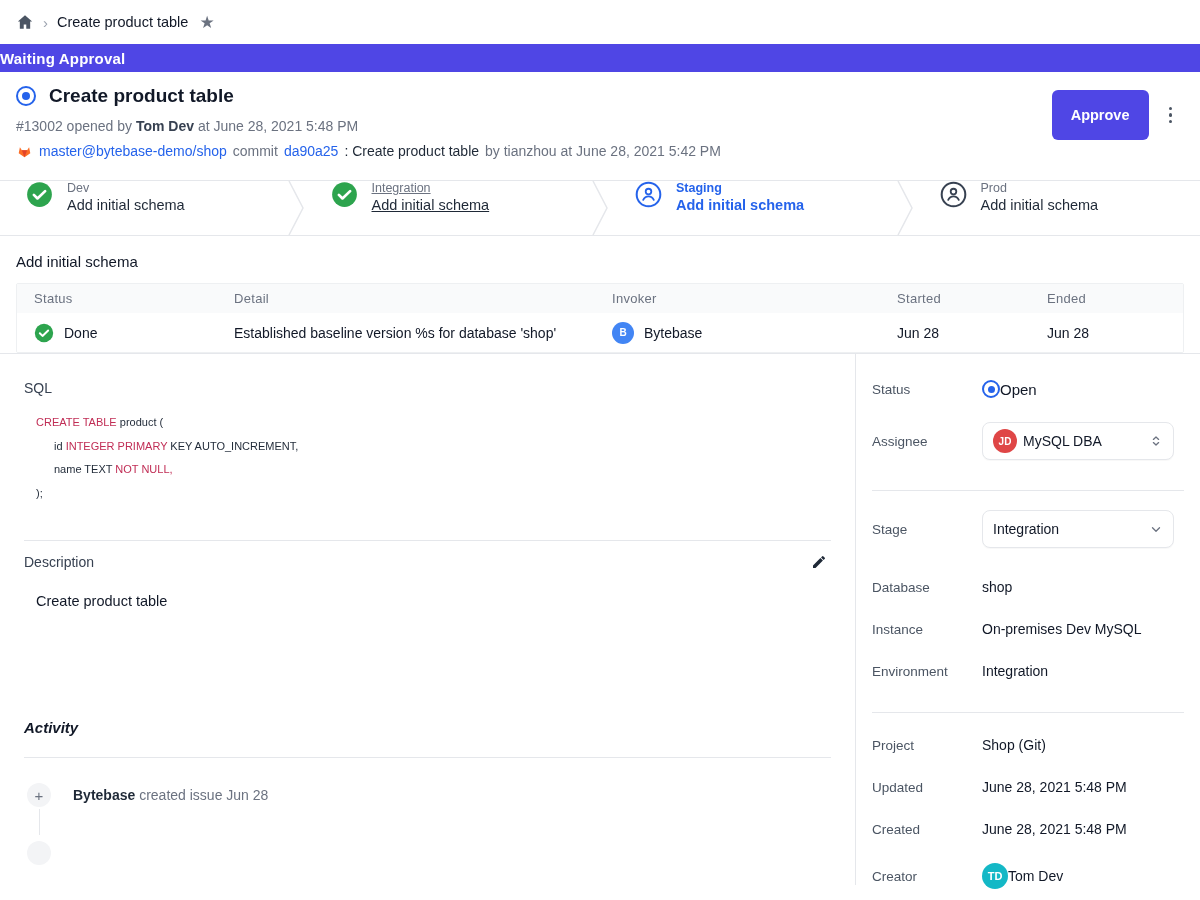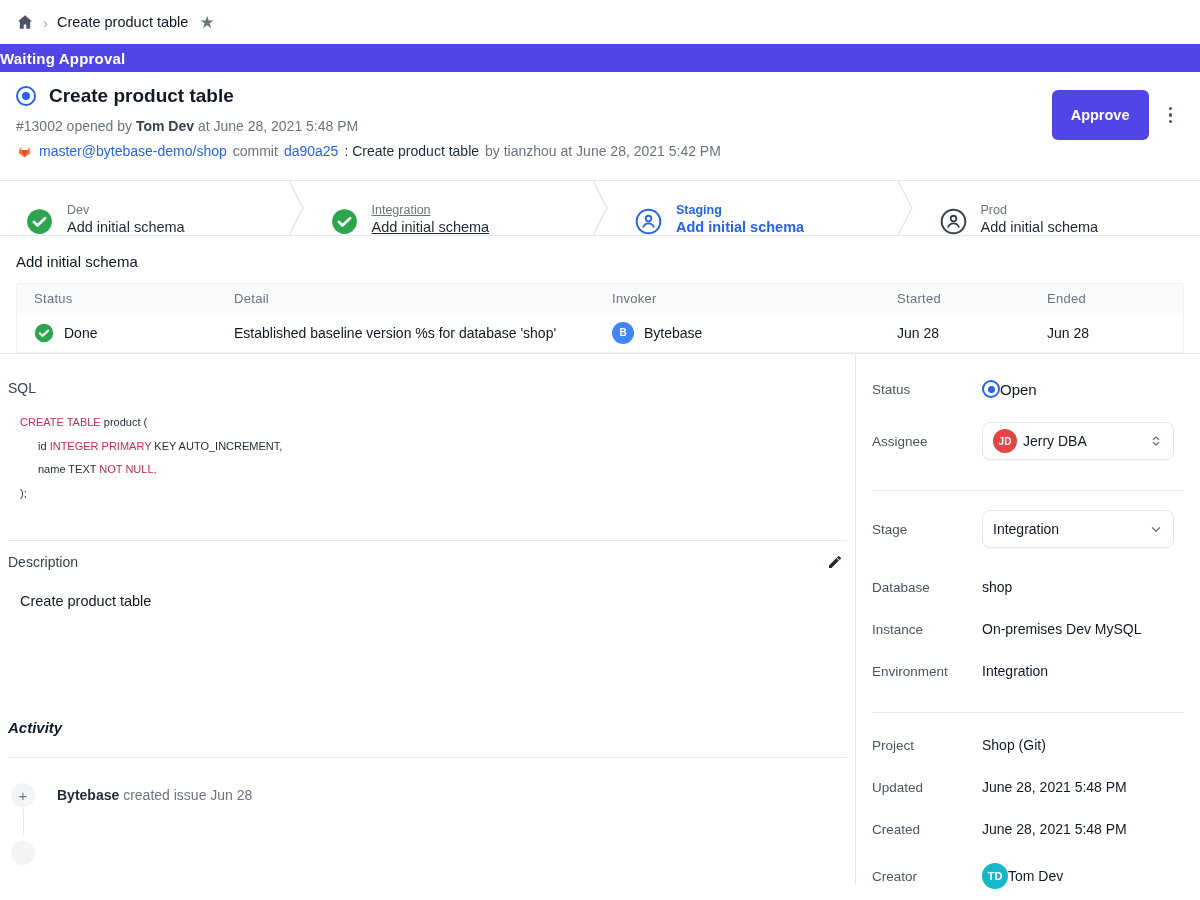--- a/index.html
+++ b/index.html
@@ -35,21 +35,21 @@
   .commit-row .lnk{color:var(--link);cursor:pointer;}
   .commit-row .dark{color:#1f2937;}
   .gitlab-ic{width:17px;height:16px;display:inline-flex;flex:none;}
   .hdr-actions{position:absolute;right:24px;top:18px;display:flex;align-items:center;gap:16px;}
   .approve-btn{background:var(--accent);color:#fff;border:none;border-radius:6px;padding:17px 19px;font-size:14.5px;font-weight:600;font-family:inherit;cursor:pointer;}
   .kebab{display:flex;flex-direction:column;gap:3px;padding:4px;cursor:pointer;}
   .kebab i{width:3.5px;height:3.5px;border-radius:50%;background:#4b5563;}
 
   
   .pipeline{height:56px;border-top:1px solid var(--line);border-bottom:1px solid var(--line);display:flex;align-items:stretch;}
-  .stage{flex:1;display:flex;align-items:flex-end;gap:14px;padding-left:26px;cursor:pointer;}
+  .stage{flex:1;display:flex;align-items:flex-start;gap:14px;padding-left:26px;cursor:pointer;}
   .stage-ic{width:27px;height:27px;flex:none;display:inline-flex;}
   .stage .env{font-size:12.5px;color:var(--muted);margin-bottom:2px;}
   .stage .task{font-size:14.5px;color:#1f2937;}
   .stage.linked .env,.stage.linked .task{text-decoration:underline;}
   .stage.active .env,.stage.active .task{color:var(--link);font-weight:700;}
   .chev{width:18px;flex:none;align-self:stretch;}
 
   
   .task-section{padding:0 16px;}
   .task-heading{margin-top:17px;font-size:15px;color:var(--ink);}
@@ -62,21 +62,21 @@
   .c4{width:150px;}
   .c5{flex:1;}
   .check-ic{width:20px;height:20px;display:inline-flex;flex:none;}
   .avatar{width:22px;height:22px;border-radius:50%;color:#fff;font-size:10px;font-weight:700;display:inline-flex;align-items:center;justify-content:center;flex:none;}
   .av-blue{background:#4285f4;}
   .av-red{background:#df4646;width:24px;height:24px;}
   .av-teal{background:#14b8c6;width:26px;height:26px;font-size:11px;}
 
   
   .split{display:flex;border-top:1px solid var(--line);height:532px;}
-  .main-col{width:855px;padding:0 8px;position:relative;}
+  .main-col{width:855px;padding:0 24px;position:relative;}
   .side-col{flex:1;border-left:1px solid var(--line);padding:14px 16px 0 16px;}
 
   
   .sql-label{margin-top:26px;font-size:14px;color:var(--ink2);}
   .sql-code{margin:15px 0 0 12px;font-size:11px;line-height:23.5px;color:#1f2937;}
   .sql-code .ind{padding-left:18px;}
   .kw{color:var(--kw);}
   .divider{border-top:1px solid var(--line);}
   .desc-head{margin-top:35px;padding-top:13px;display:flex;align-items:center;justify-content:space-between;}
   .desc-label{font-size:14px;color:var(--ink2);}
@@ -287,21 +287,21 @@
         <span class="side-value big">
           <span class="open-ic sm"></span>
           <span>Open</span>
         </span>
       </div>
 
       <div class="side-row" style="margin-top:24px">
         <span class="side-label">Assignee</span>
         <div class="select">
           <span class="avatar av-red">JD</span>
-          <span>Jerry DBA</span>
+          <span>MySQL DBA</span>
           <span class="cev">
             <svg viewBox="0 0 16 16" width="14" height="14">
                 <path d="M5 6.2 8 3.4l3 2.8M5 9.8l3 2.8 3-2.8" fill="none" stroke="currentColor" stroke-width="1.5" stroke-linecap="round" stroke-linejoin="round"></path>
               </svg>
           </span>
         </div>
       </div>
 
       <div class="side-div"></div>
 

